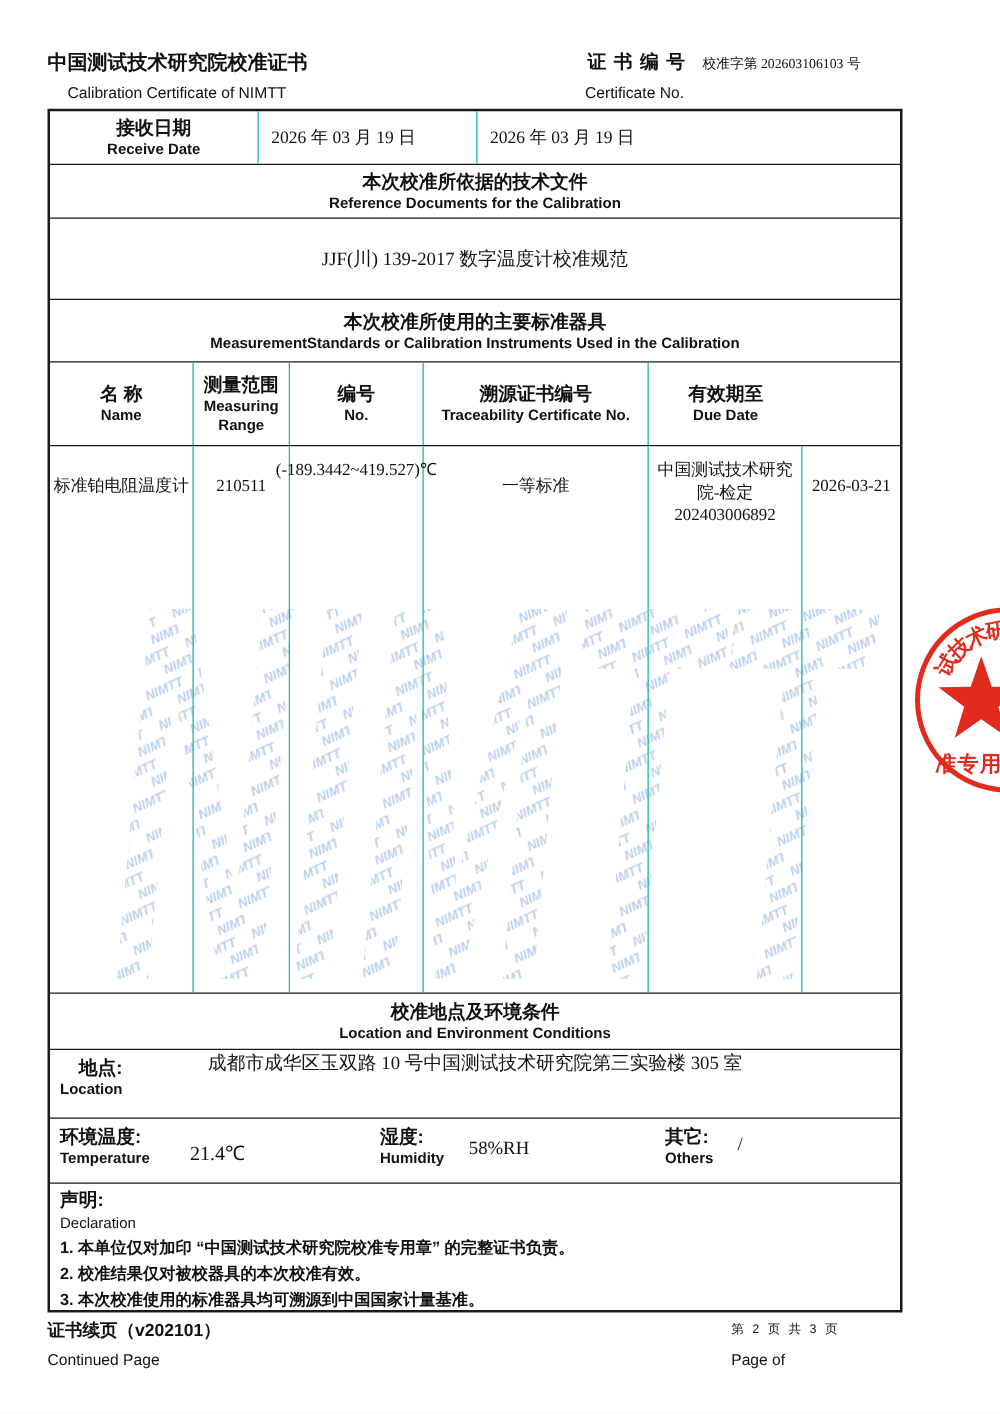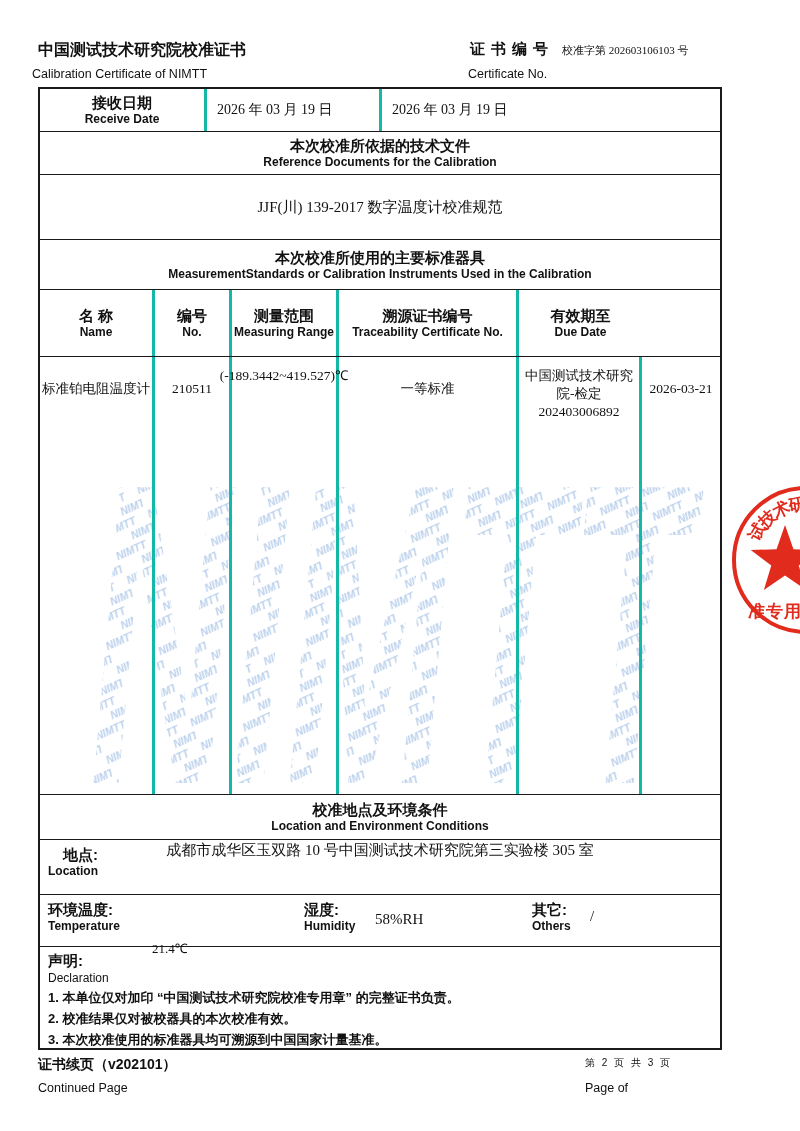--- a/index.html
+++ b/index.html
@@ -7,34 +7,34 @@
   .page {
     position:relative; width:800px; height:1131px; margin:0 auto;
     background:#ffffff; overflow:hidden; color:#111;
   }
   
   .watermark { position:absolute; left:40px; top:385px; z-index:0; pointer-events:none; }
   
   .stamp { position:absolute; left:726px; top:476px; z-index:3; pointer-events:none; }
   
   .hdr-title-zh { position:absolute; left:38px; top:40px; font-size:16px; font-weight:bold; z-index:2;}
-  .hdr-title-en { position:absolute; left:32px; top:67px; font-size:12.5px; z-index:2;}
+  .hdr-title-en { position:absolute; left:54px; top:67px; font-size:12.5px; z-index:2;}
   .hdr-certno   { position:absolute; left:470px; top:40px; font-size:15px; z-index:2; white-space:nowrap;}
   .hdr-certno .lbl { font-weight:bold; letter-spacing:6px; margin-right:8px;}
   .hdr-certno .val { font-family:"Liberation Serif",serif; font-size:11px;}
   .hdr-certno-en { position:absolute; left:468px; top:67px; font-size:12.5px; z-index:2;}
   
   .doc {
     position:absolute; left:38px; top:87px; width:684px; z-index:2;
     border:2px solid #1b1b1b; background:transparent;
   }
   .row { border-bottom:1px solid #1b1b1b; position:relative; }
   .row:last-child { border-bottom:none; }
   .grid { display:grid; }
-  .cell { border-right:3px solid #14b8a6; display:flex; flex-direction:column; align-items:center; justify-content:center; text-align:center; }
+  .cell { border-right:1px solid #14b8a6; display:flex; flex-direction:column; align-items:center; justify-content:center; text-align:center; }
   .cell:last-child { border-right:none; }
   .zh-b { font-weight:bold; font-size:15px; line-height:19px; }
   .zh-b.sm { font-size:14.5px; line-height:17px; }
   .en { font-size:12px; line-height:15px; font-weight:bold; }
   .en.sm { font-size:11px; line-height:13px; }
   .val { font-family:"Liberation Serif",serif; font-size:14px; }
   
   .sec-dates { height:43px; grid-template-columns:167px 175px 165px 1fr; }
   .sec-dates .cell.value { align-items:flex-start; padding-left:10px; text-align:left; }
   
@@ -118,26 +118,26 @@
       <span class="zh-b">本次校准所使用的主要标准器具</span>
       <span class="en">MeasurementStandards or Calibration Instruments Used in the Calibration</span>
     </div>
 
     <div class="row grid std-cols sec-std-header">
       <div class="cell">
         <span class="zh-b">名  称</span>
         <span class="en">Name</span>
       </div>
       <div class="cell">
+        <span class="zh-b">测量范围</span>
+        <span class="en">Measuring Range</span>
+      </div>
+      <div class="cell">
         <span class="zh-b">编号</span>
         <span class="en">No.</span>
-      </div>
-      <div class="cell">
-        <span class="zh-b">测量范围</span>
-        <span class="en">Measuring Range</span>
       </div>
       <div class="cell">
         <span class="zh-b">溯源证书编号</span>
         <span class="en">Traceability Certificate No.</span>
       </div>
       <div class="cell">
         <span class="zh-b">有效期至</span>
         <span class="en">Due Date</span>
       </div>
     </div>
@@ -162,21 +162,21 @@
         <div class="en">Location</div>
       </div>
       <div class="locval val">成都市成华区玉双路 10 号中国测试技术研究院第三实验楼 305 室</div>
     </div>
 
     <div class="row sec-env-row">
       <div class="abs" style="left:8px; top:5px;">
         <div class="zh-b">环境温度:</div>
         <div class="en">Temperature</div>
       </div>
-      <div class="abs val" style="left:112px; top:16px; font-size:13px;margin-top:28px;">21.4℃</div>
+      <div class="abs val" style="left:112px; top:16px; font-size:16px;">21.4℃</div>
       <div class="abs" style="left:264px; top:5px;">
         <div class="zh-b">湿度:</div>
         <div class="en">Humidity</div>
       </div>
       <div class="abs val" style="left:335px; top:16px; font-size:15px;">58%RH</div>
       <div class="abs" style="left:492px; top:5px;">
         <div class="zh-b">其它:</div>
         <div class="en">Others</div>
       </div>
       <div class="abs val" style="left:550px; top:13px; font-size:15px;">/</div>

